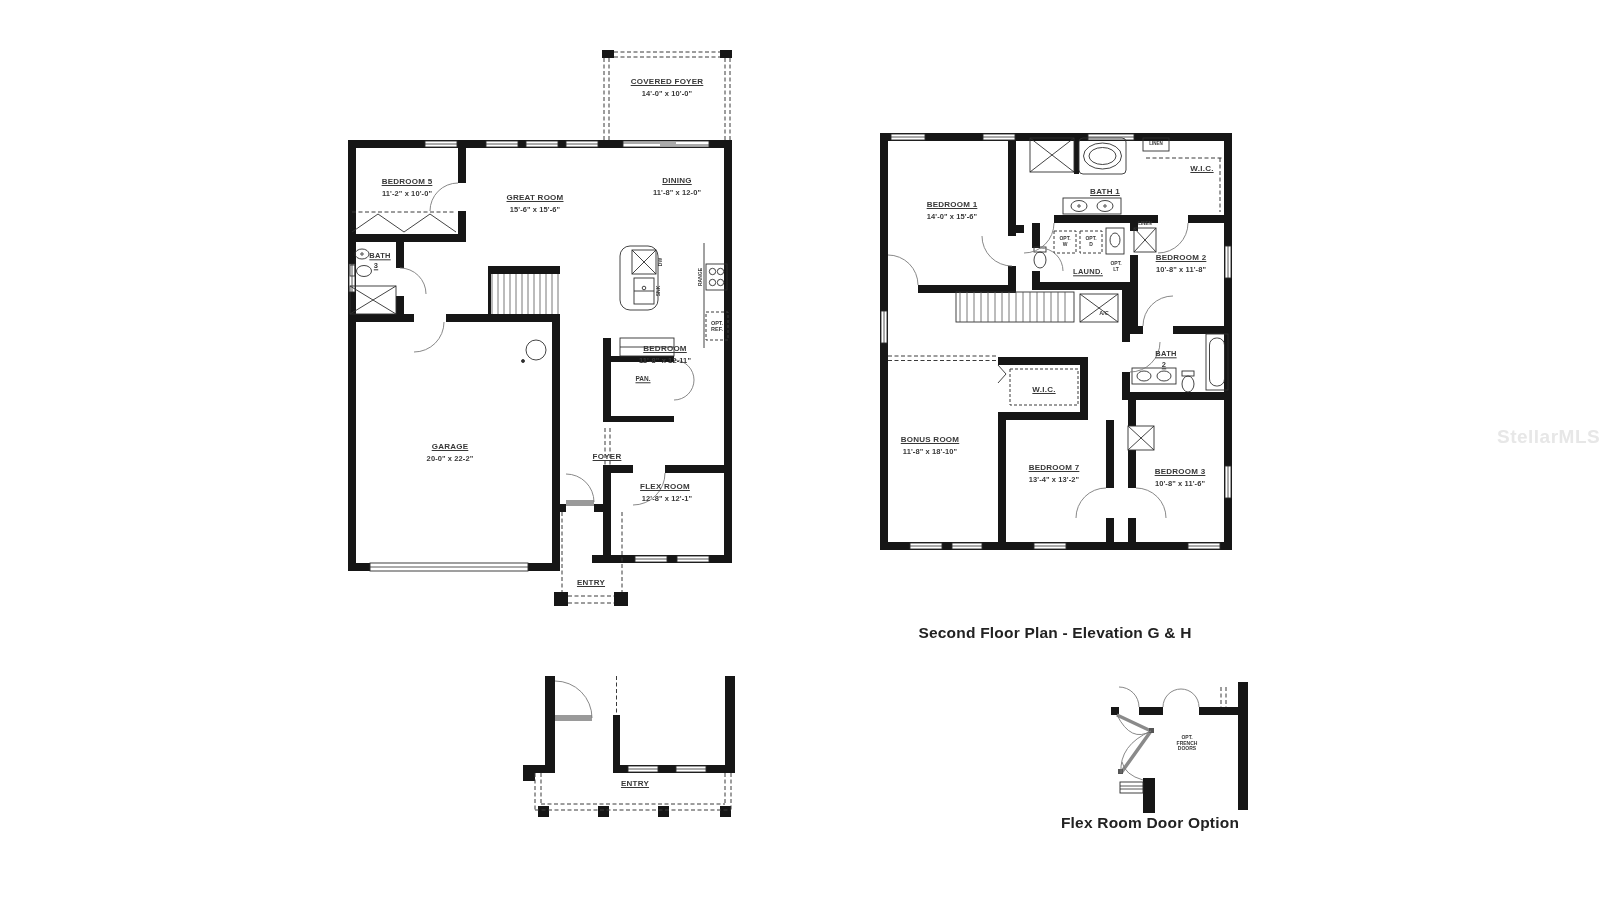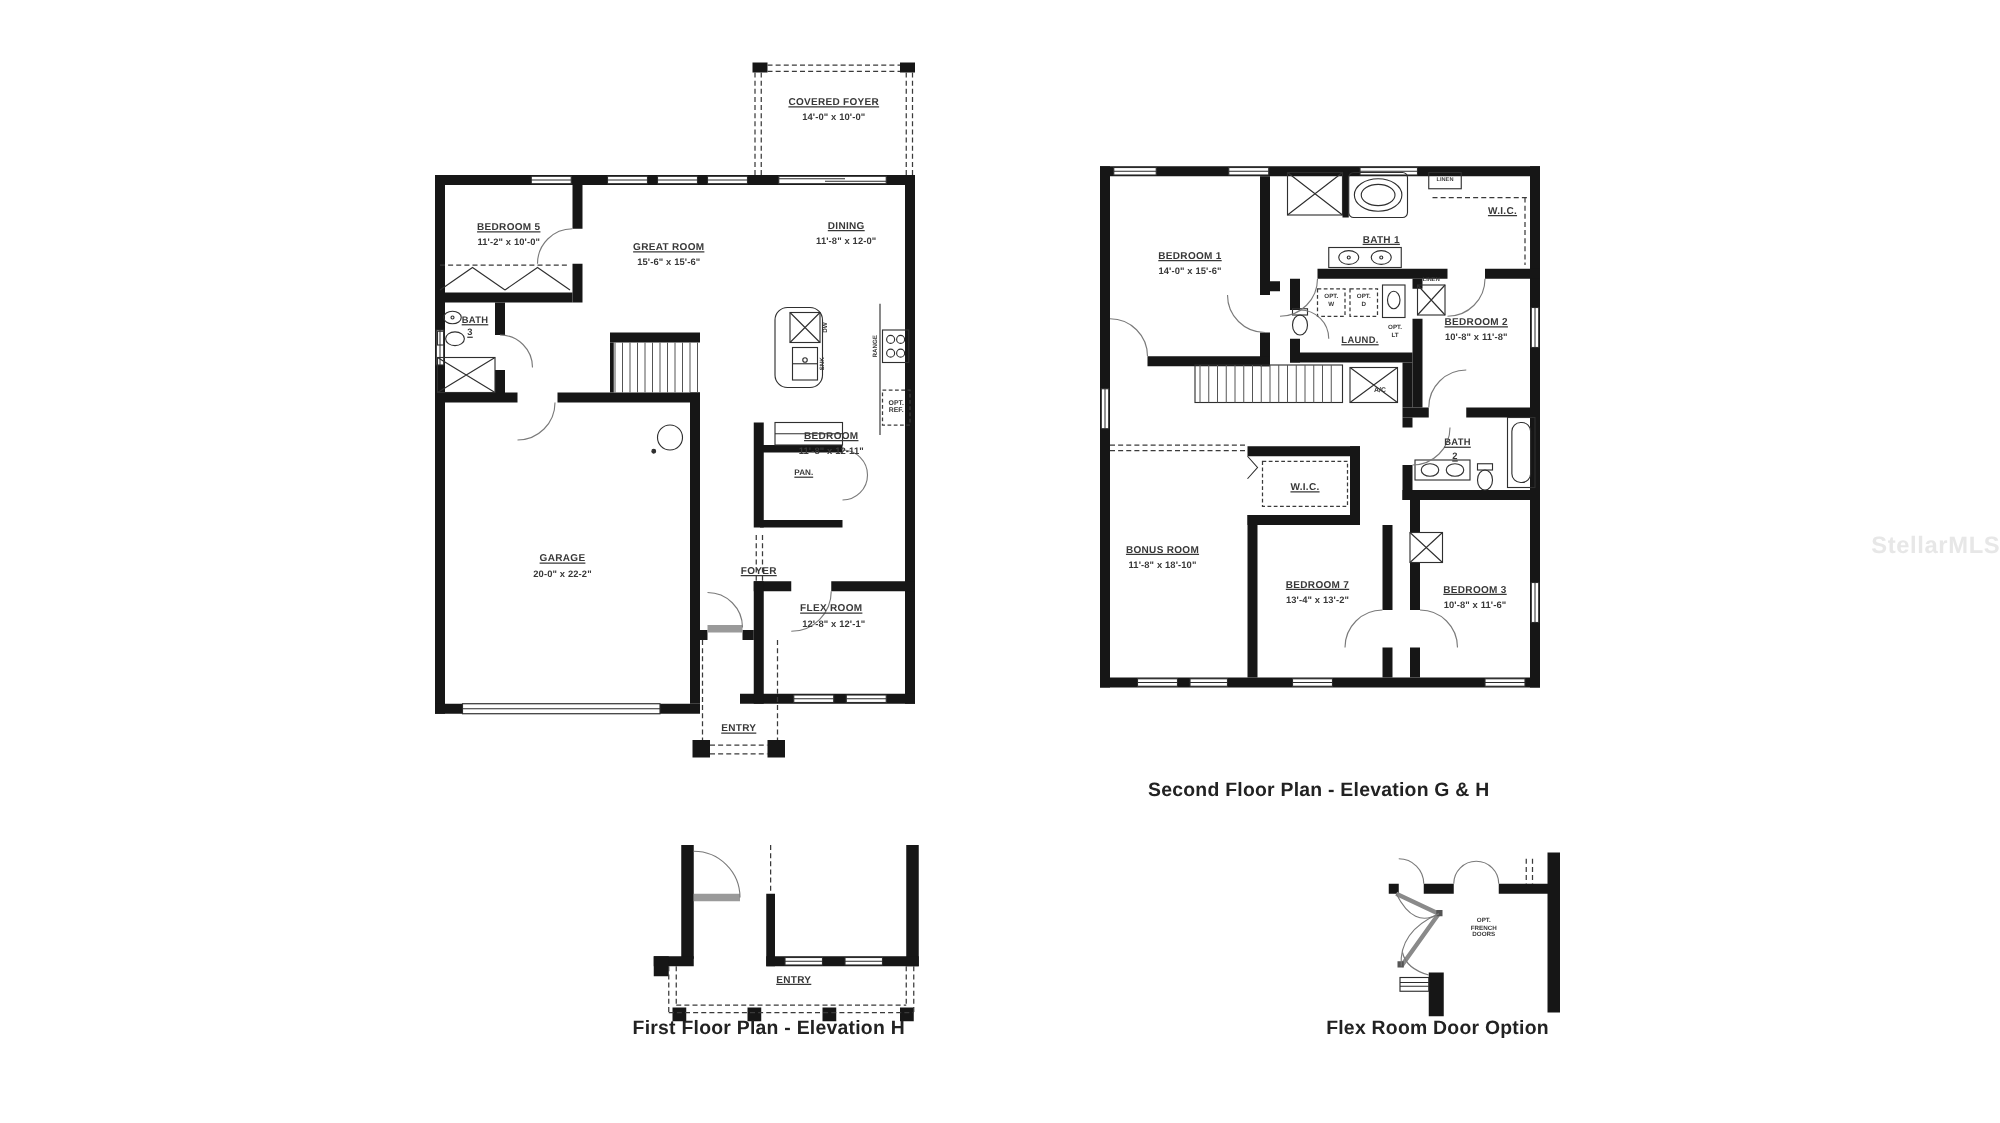--- a/index.html
+++ b/index.html
@@ -346,17 +346,16 @@
         <path d="M66,118Q64,90 96,76"></path>
         <path d="M88,125Q70,120 67,107"></path>
       </g>
     </svg>
     <div class="lbl tiny2" style="left:132px;top:88px;">OPT.
 FRENCH
 DOORS</div>
   </div>
 
   <div class="title" style="left:860px;top:624px;width:390px;">Second Floor Plan - Elevation G &amp; H</div>
-  <div class="title" style="left:455px;top:814px;width:320px;">First Floor Plan - Elevation H</div>
   <div class="title" style="left:990px;top:814px;width:320px;">Flex Room Door Option</div>
 
   <div id="watermark">StellarMLS</div>
 </div>
 
 </body></html>

